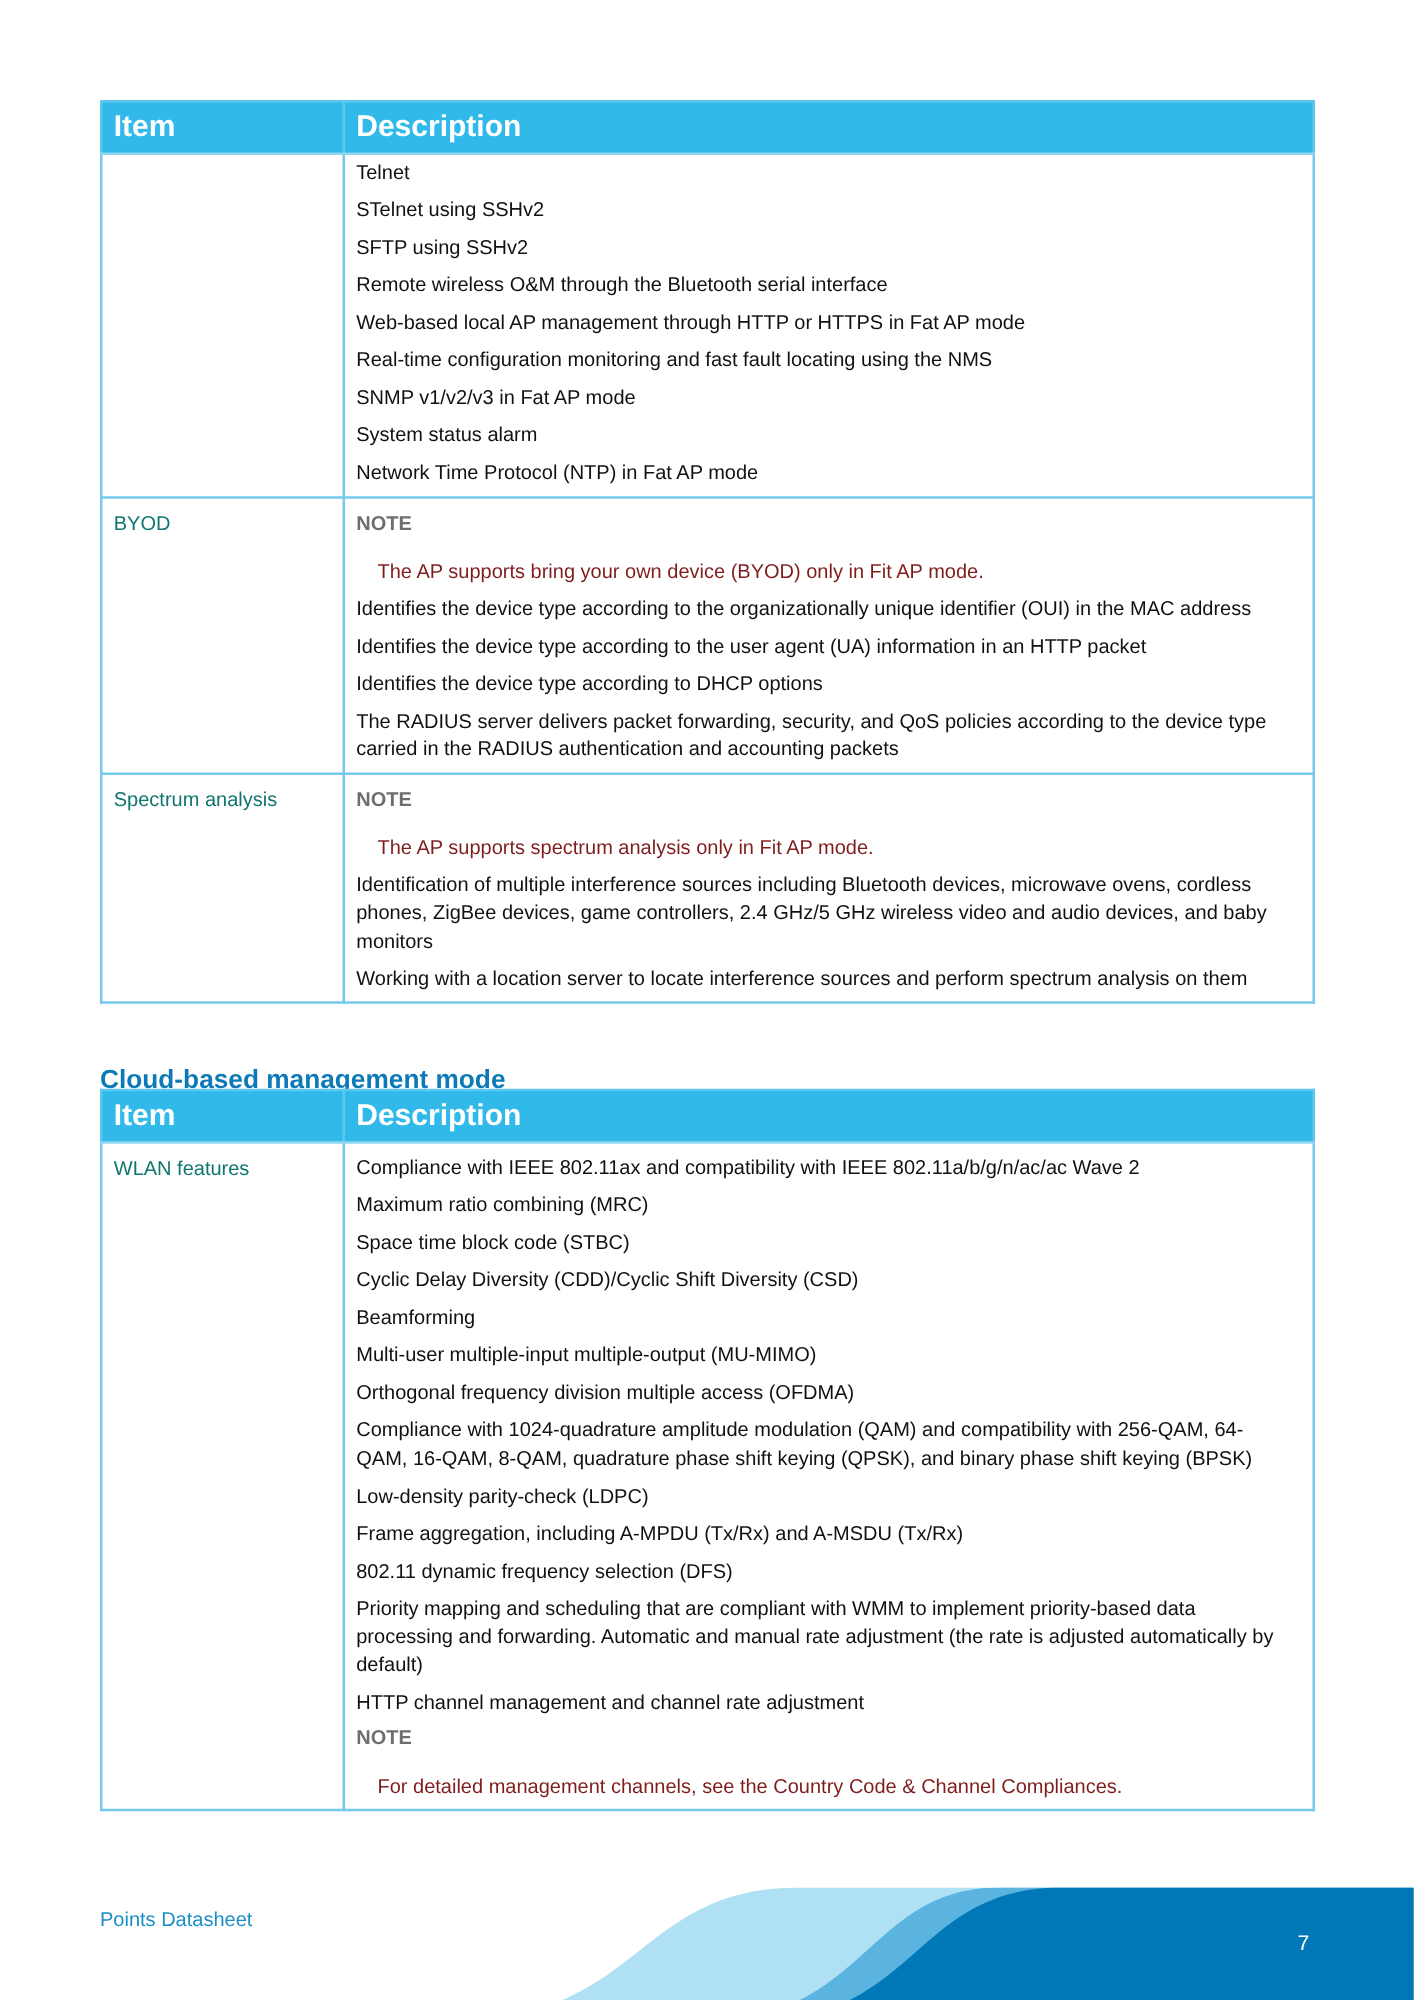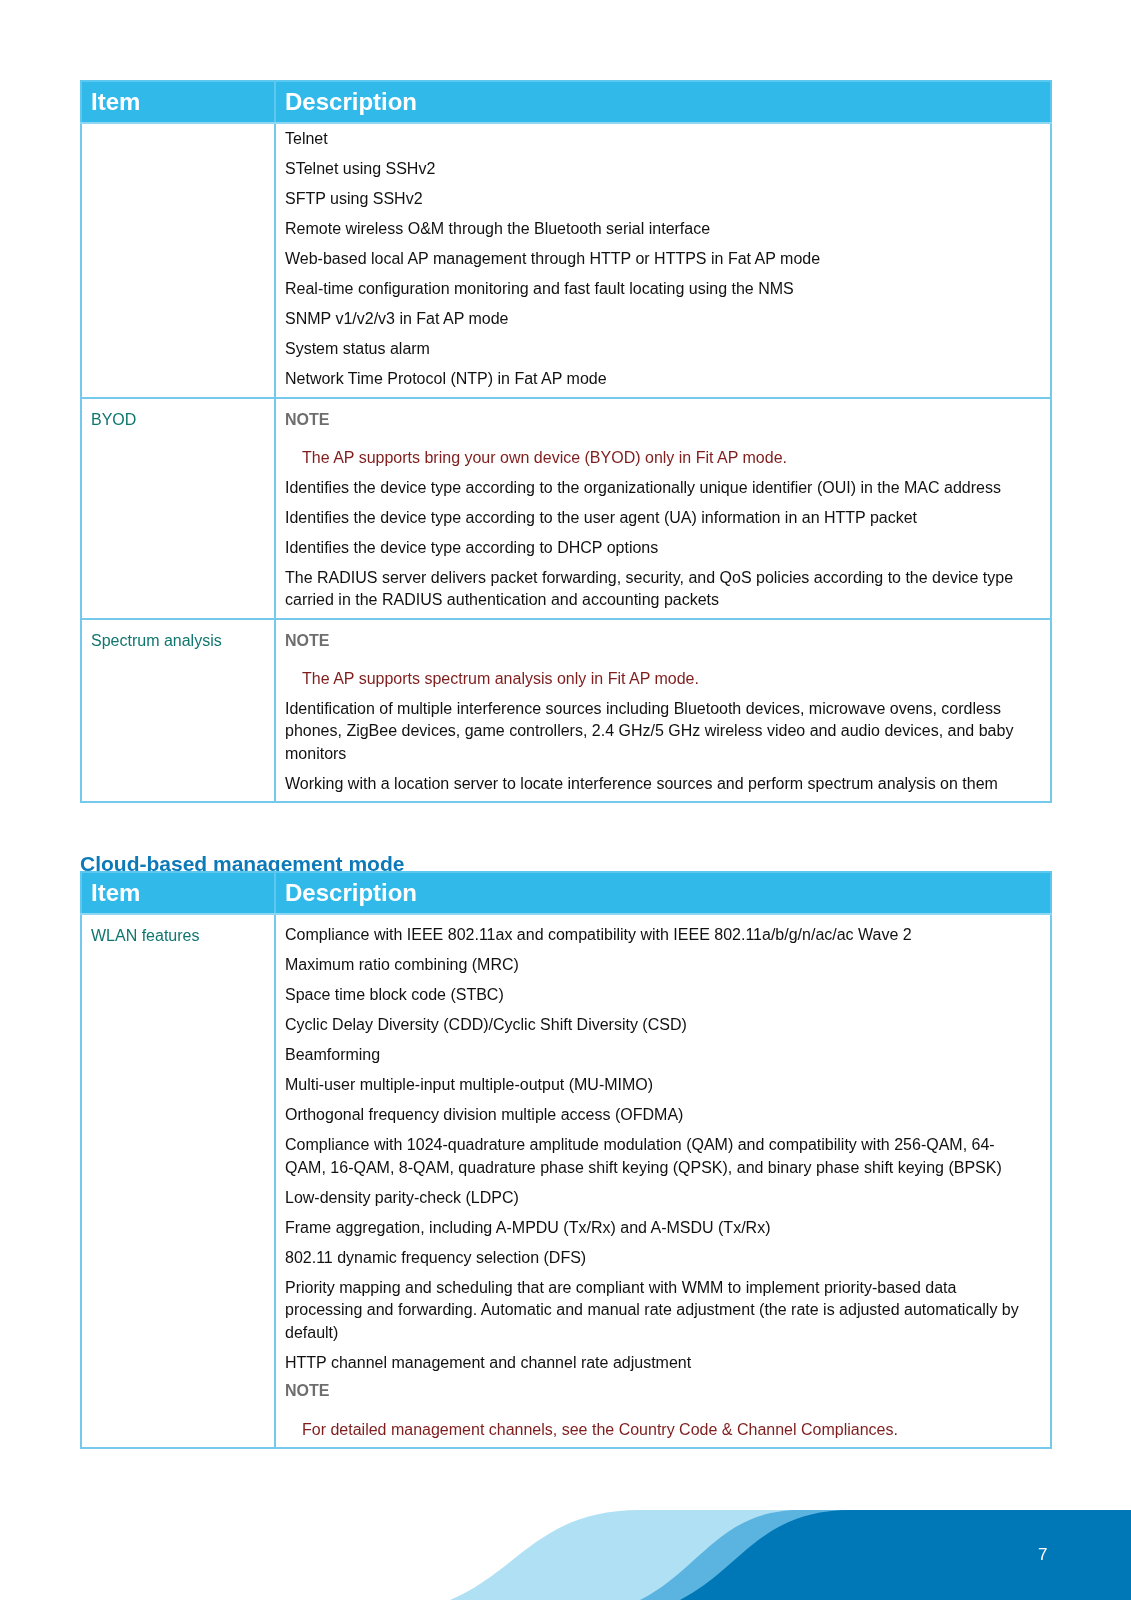--- a/index.html
+++ b/index.html
@@ -130,14 +130,15 @@
   </tbody>
 </table>
 
 <svg class="wave" viewBox="0 0 1131 90" preserveAspectRatio="none">
   <path d="M450 90 C 520 60, 540 0, 640 0 L 1131 0 L 1131 90 Z" fill="#b0e0f4"></path>
   <path d="M640 90 C 700 60, 720 0, 800 0 L 1131 0 L 1131 90 Z" fill="#5ab4df"></path>
   <path d="M680 90 C 740 60, 760 0, 850 0 L 1131 0 L 1131 90 Z" fill="#0077b6"></path>
 </svg>
 
 <div class="footer-text">
+  <div>Points Datasheet</div>
 </div>
 <div class="page-number">7</div>
 
 </body></html>

